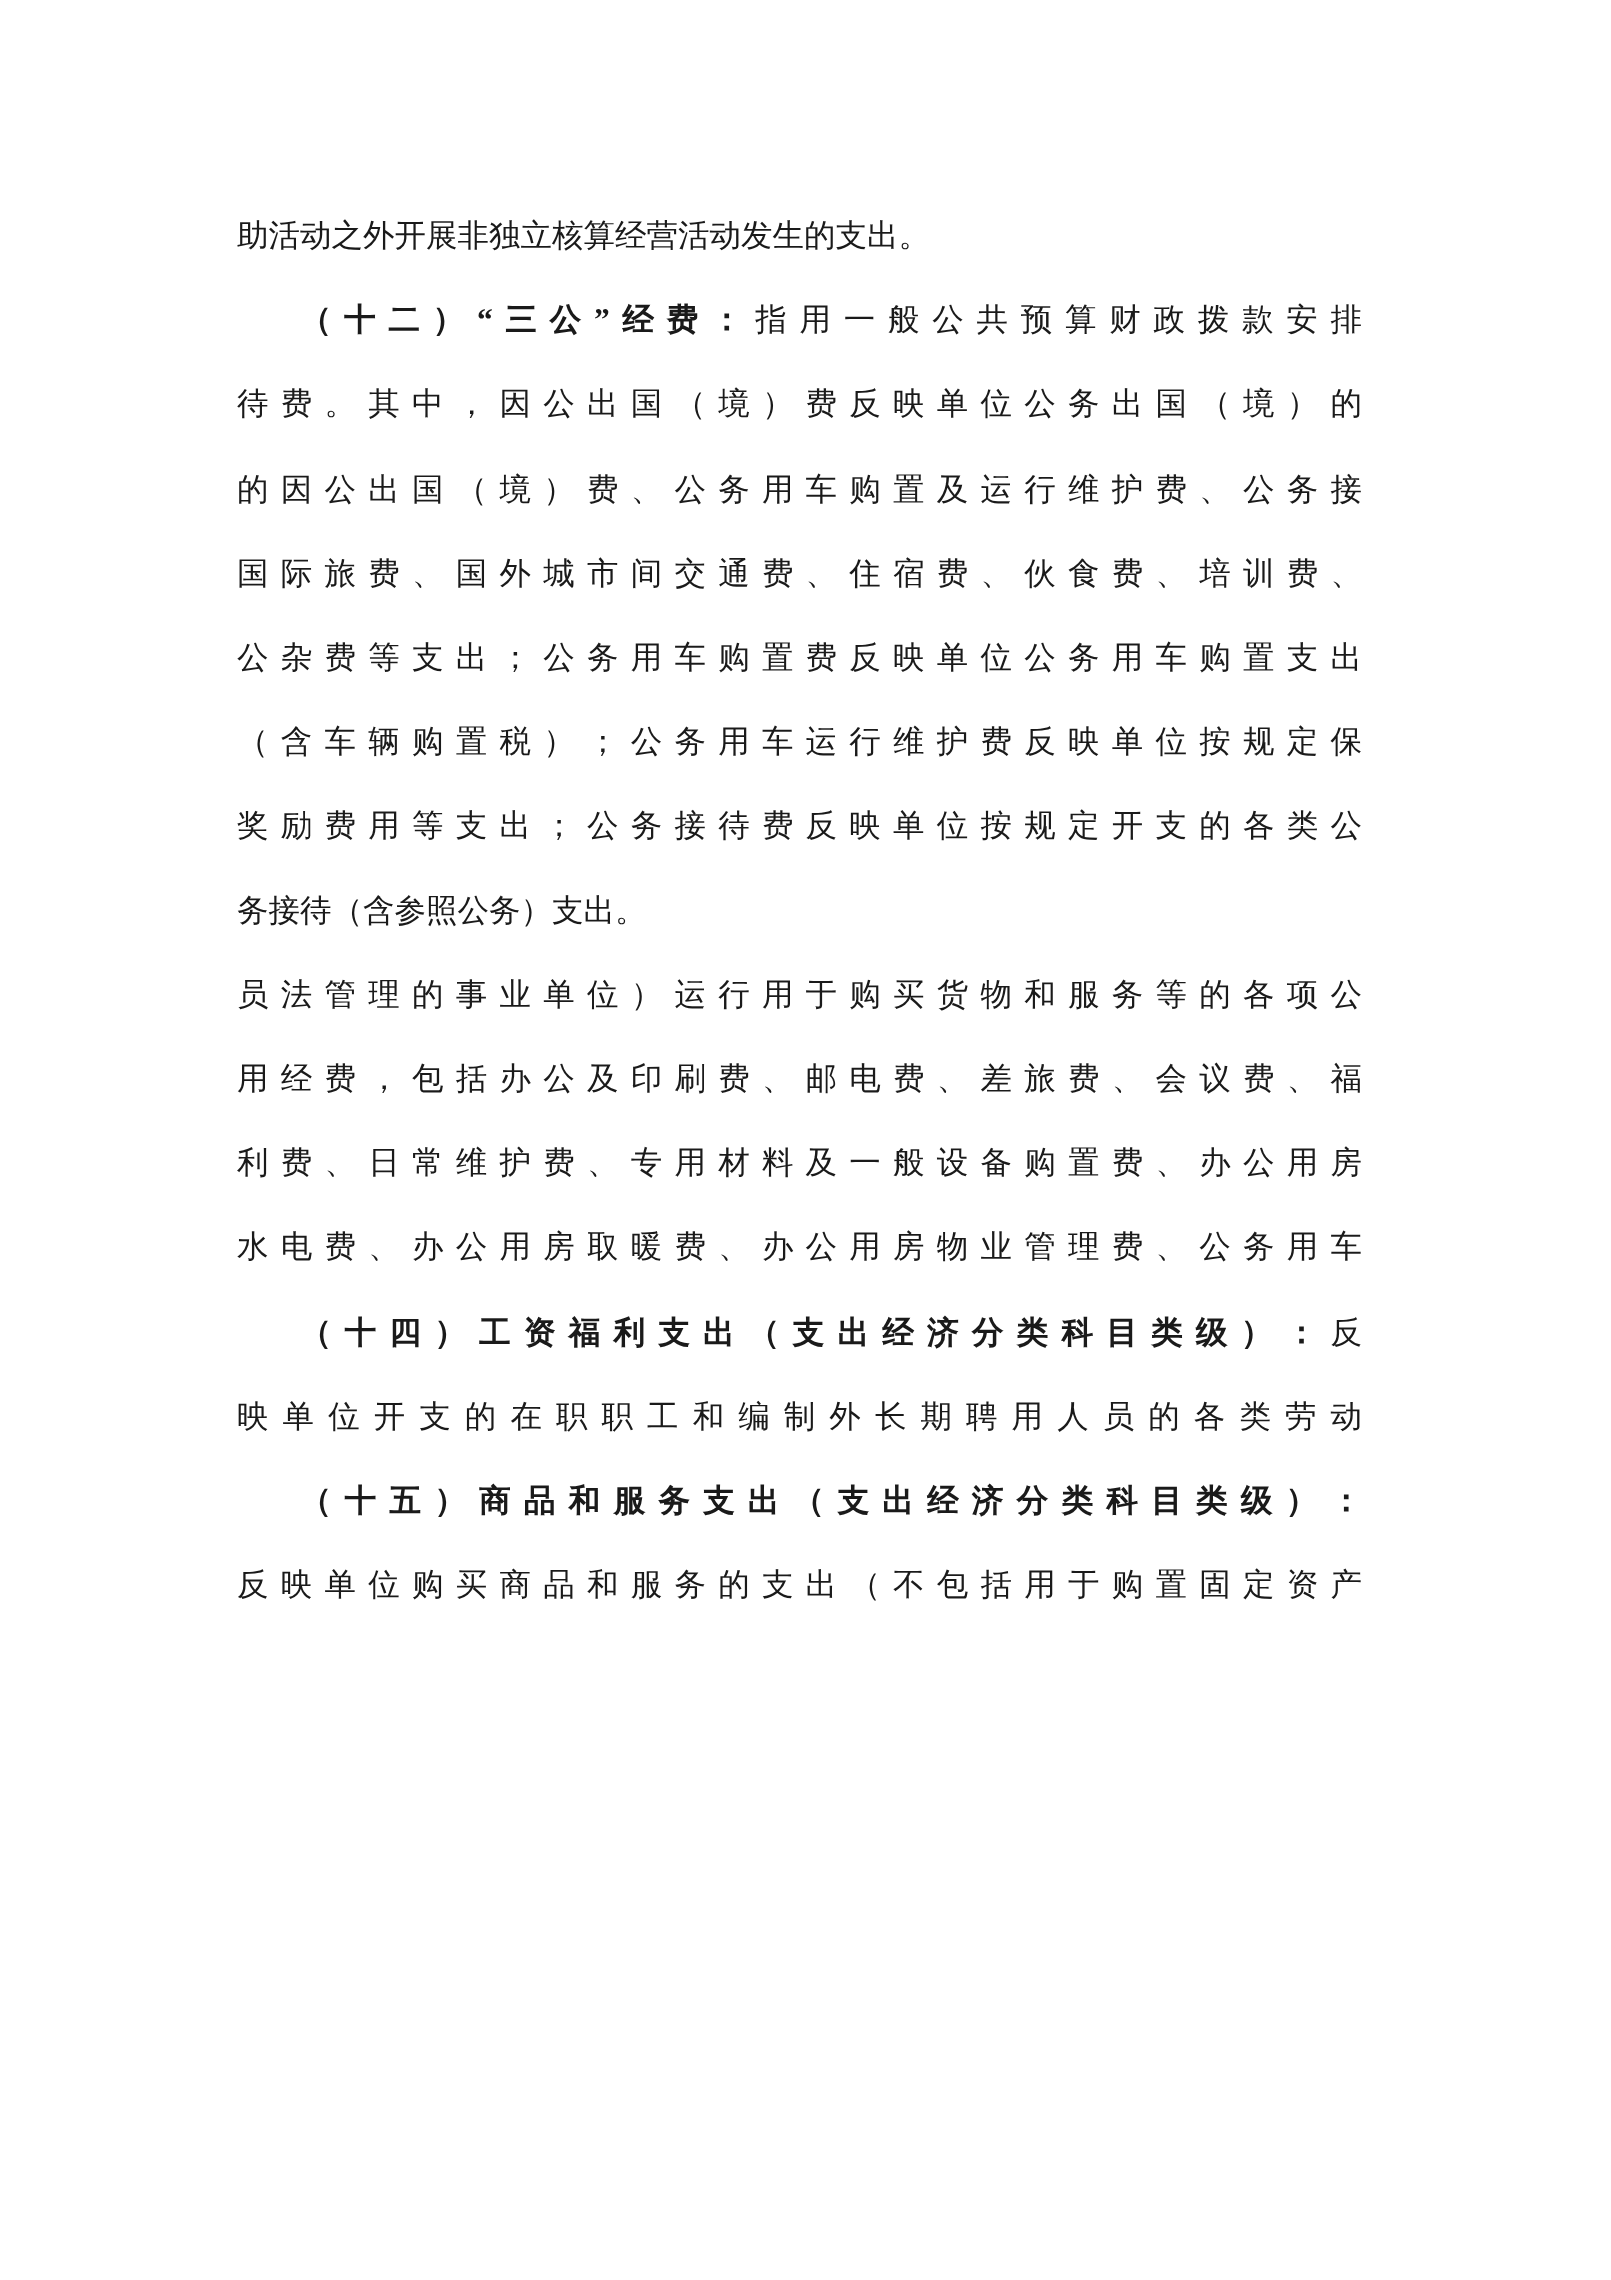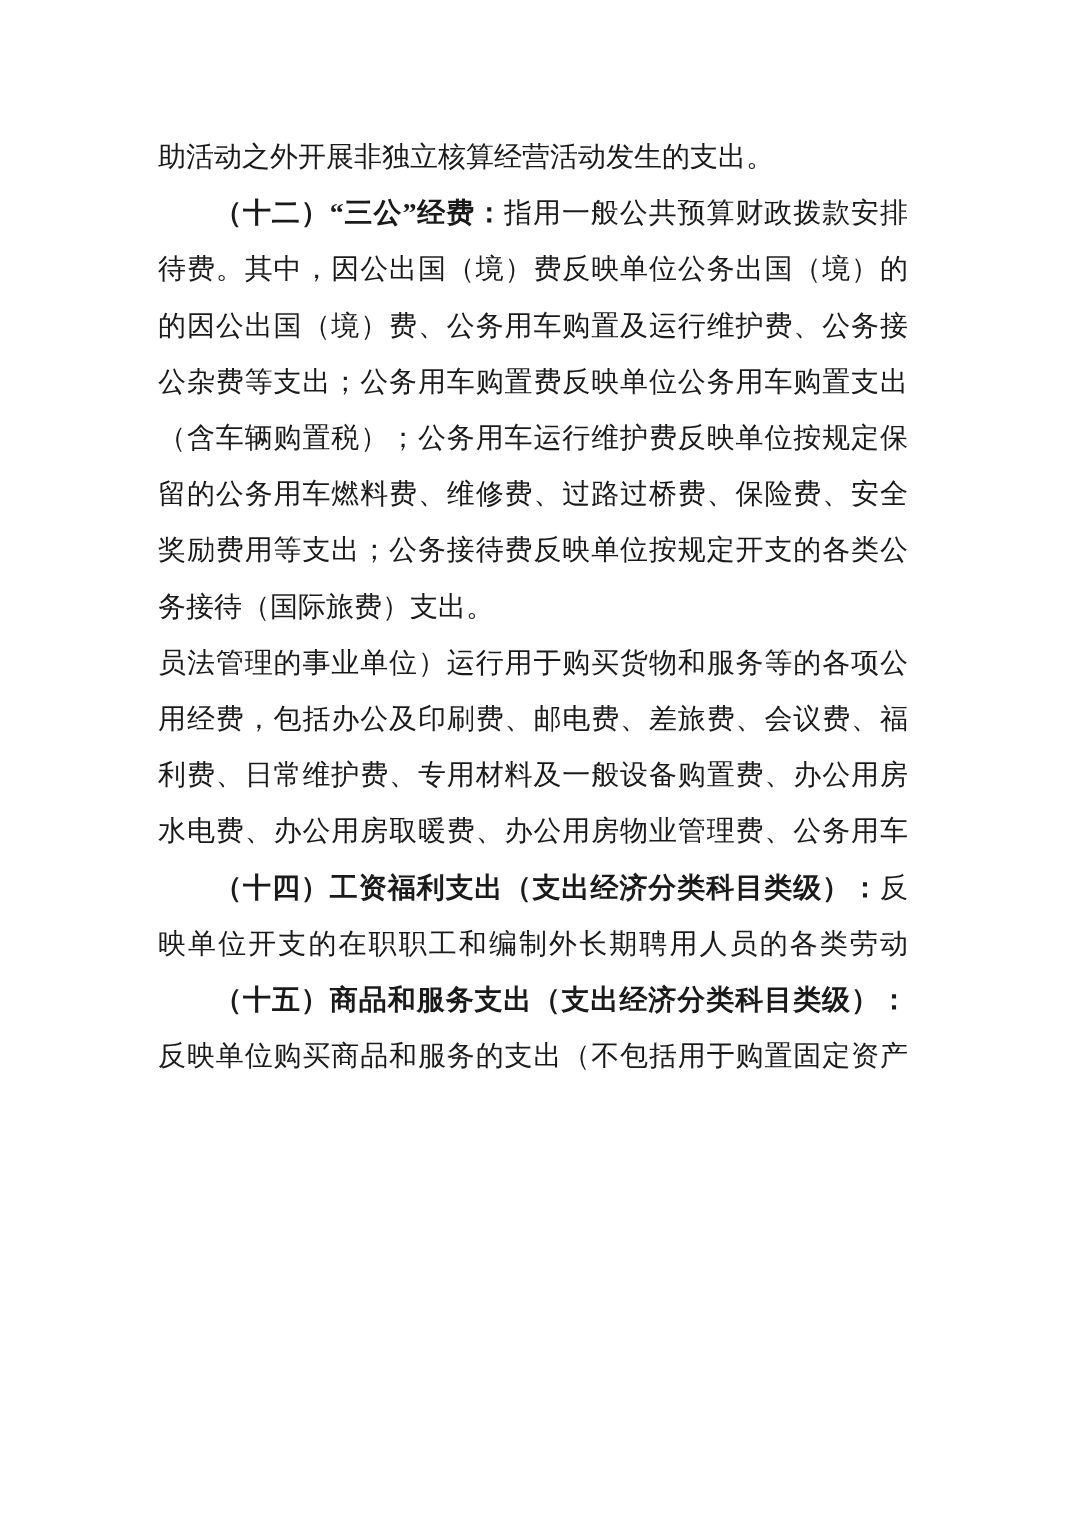--- a/index.html
+++ b/index.html
@@ -18,21 +18,21 @@
     height: 1520px;
     background: #ffffff;
     overflow: hidden;
   }
   .doc-body {
     position: absolute;
     left: 158px;
     top: 129px;
     width: 750px;
     color: #1a1a1a;
-    font-size: 28px;
+    font-size: 21px;
     line-height: 56.2px;
     font-weight: normal;
   }
   .text-line {
     width: 100%;
     text-align: left;
     white-space: normal;
   }
   .text-line.justify {
     text-align: justify;
@@ -50,25 +50,25 @@
 </style>
 </head>
 <body>
 
 <div class="page" id="page" style="background: rgb(255, 255, 255);">
   <div class="doc-body" id="doc-body" style="color: rgb(26, 26, 26);">
       <div class="text-line"><span class="seg">助活动之外开展非独立核算经营活动发生的支出。</span></div>
       <div class="text-line justify indent"><span class="seg bold">（十二）“三公”经费：</span><span class="seg">指用一般公共预算财政拨款安排</span></div>
       <div class="text-line justify"><span class="seg">待费。其中，因公出国（境）费反映单位公务出国（境）的</span></div>
       <div class="text-line justify"><span class="seg">的因公出国（境）费、公务用车购置及运行维护费、公务接</span></div>
+      <div class="text-line justify"><span class="seg">国际旅费、国外城市间交通费、住宿费、伙食费、培训费、</span></div>
       <div class="text-line justify"><span class="seg">公杂费等支出；公务用车购置费反映单位公务用车购置支出</span></div>
       <div class="text-line justify"><span class="seg">（含车辆购置税）；公务用车运行维护费反映单位按规定保</span></div>
-      <div class="text-line justify"><span class="seg">留的公务用车燃料费、维修费、过路过桥费、保险费、安全</span></div>
       <div class="text-line justify"><span class="seg">奖励费用等支出；公务接待费反映单位按规定开支的各类公</span></div>
-      <div class="text-line"><span class="seg">务接待（国际旅费）支出。</span></div>
+      <div class="text-line"><span class="seg">务接待（含参照公务）支出。</span></div>
       <div class="text-line justify"><span class="seg">员法管理的事业单位）运行用于购买货物和服务等的各项公</span></div>
       <div class="text-line justify"><span class="seg">用经费，包括办公及印刷费、邮电费、差旅费、会议费、福</span></div>
       <div class="text-line justify"><span class="seg">利费、日常维护费、专用材料及一般设备购置费、办公用房</span></div>
       <div class="text-line justify"><span class="seg">水电费、办公用房取暖费、办公用房物业管理费、公务用车</span></div>
       <div class="text-line justify indent"><span class="seg bold">（十四）工资福利支出（支出经济分类科目类级）：</span><span class="seg">反</span></div>
       <div class="text-line justify"><span class="seg">映单位开支的在职职工和编制外长期聘用人员的各类劳动</span></div>
       <div class="text-line justify indent"><span class="seg bold">（十五）商品和服务支出（支出经济分类科目类级）：</span></div>
       <div class="text-line justify"><span class="seg">反映单位购买商品和服务的支出（不包括用于购置固定资产</span></div>
     </div>
 </div>

